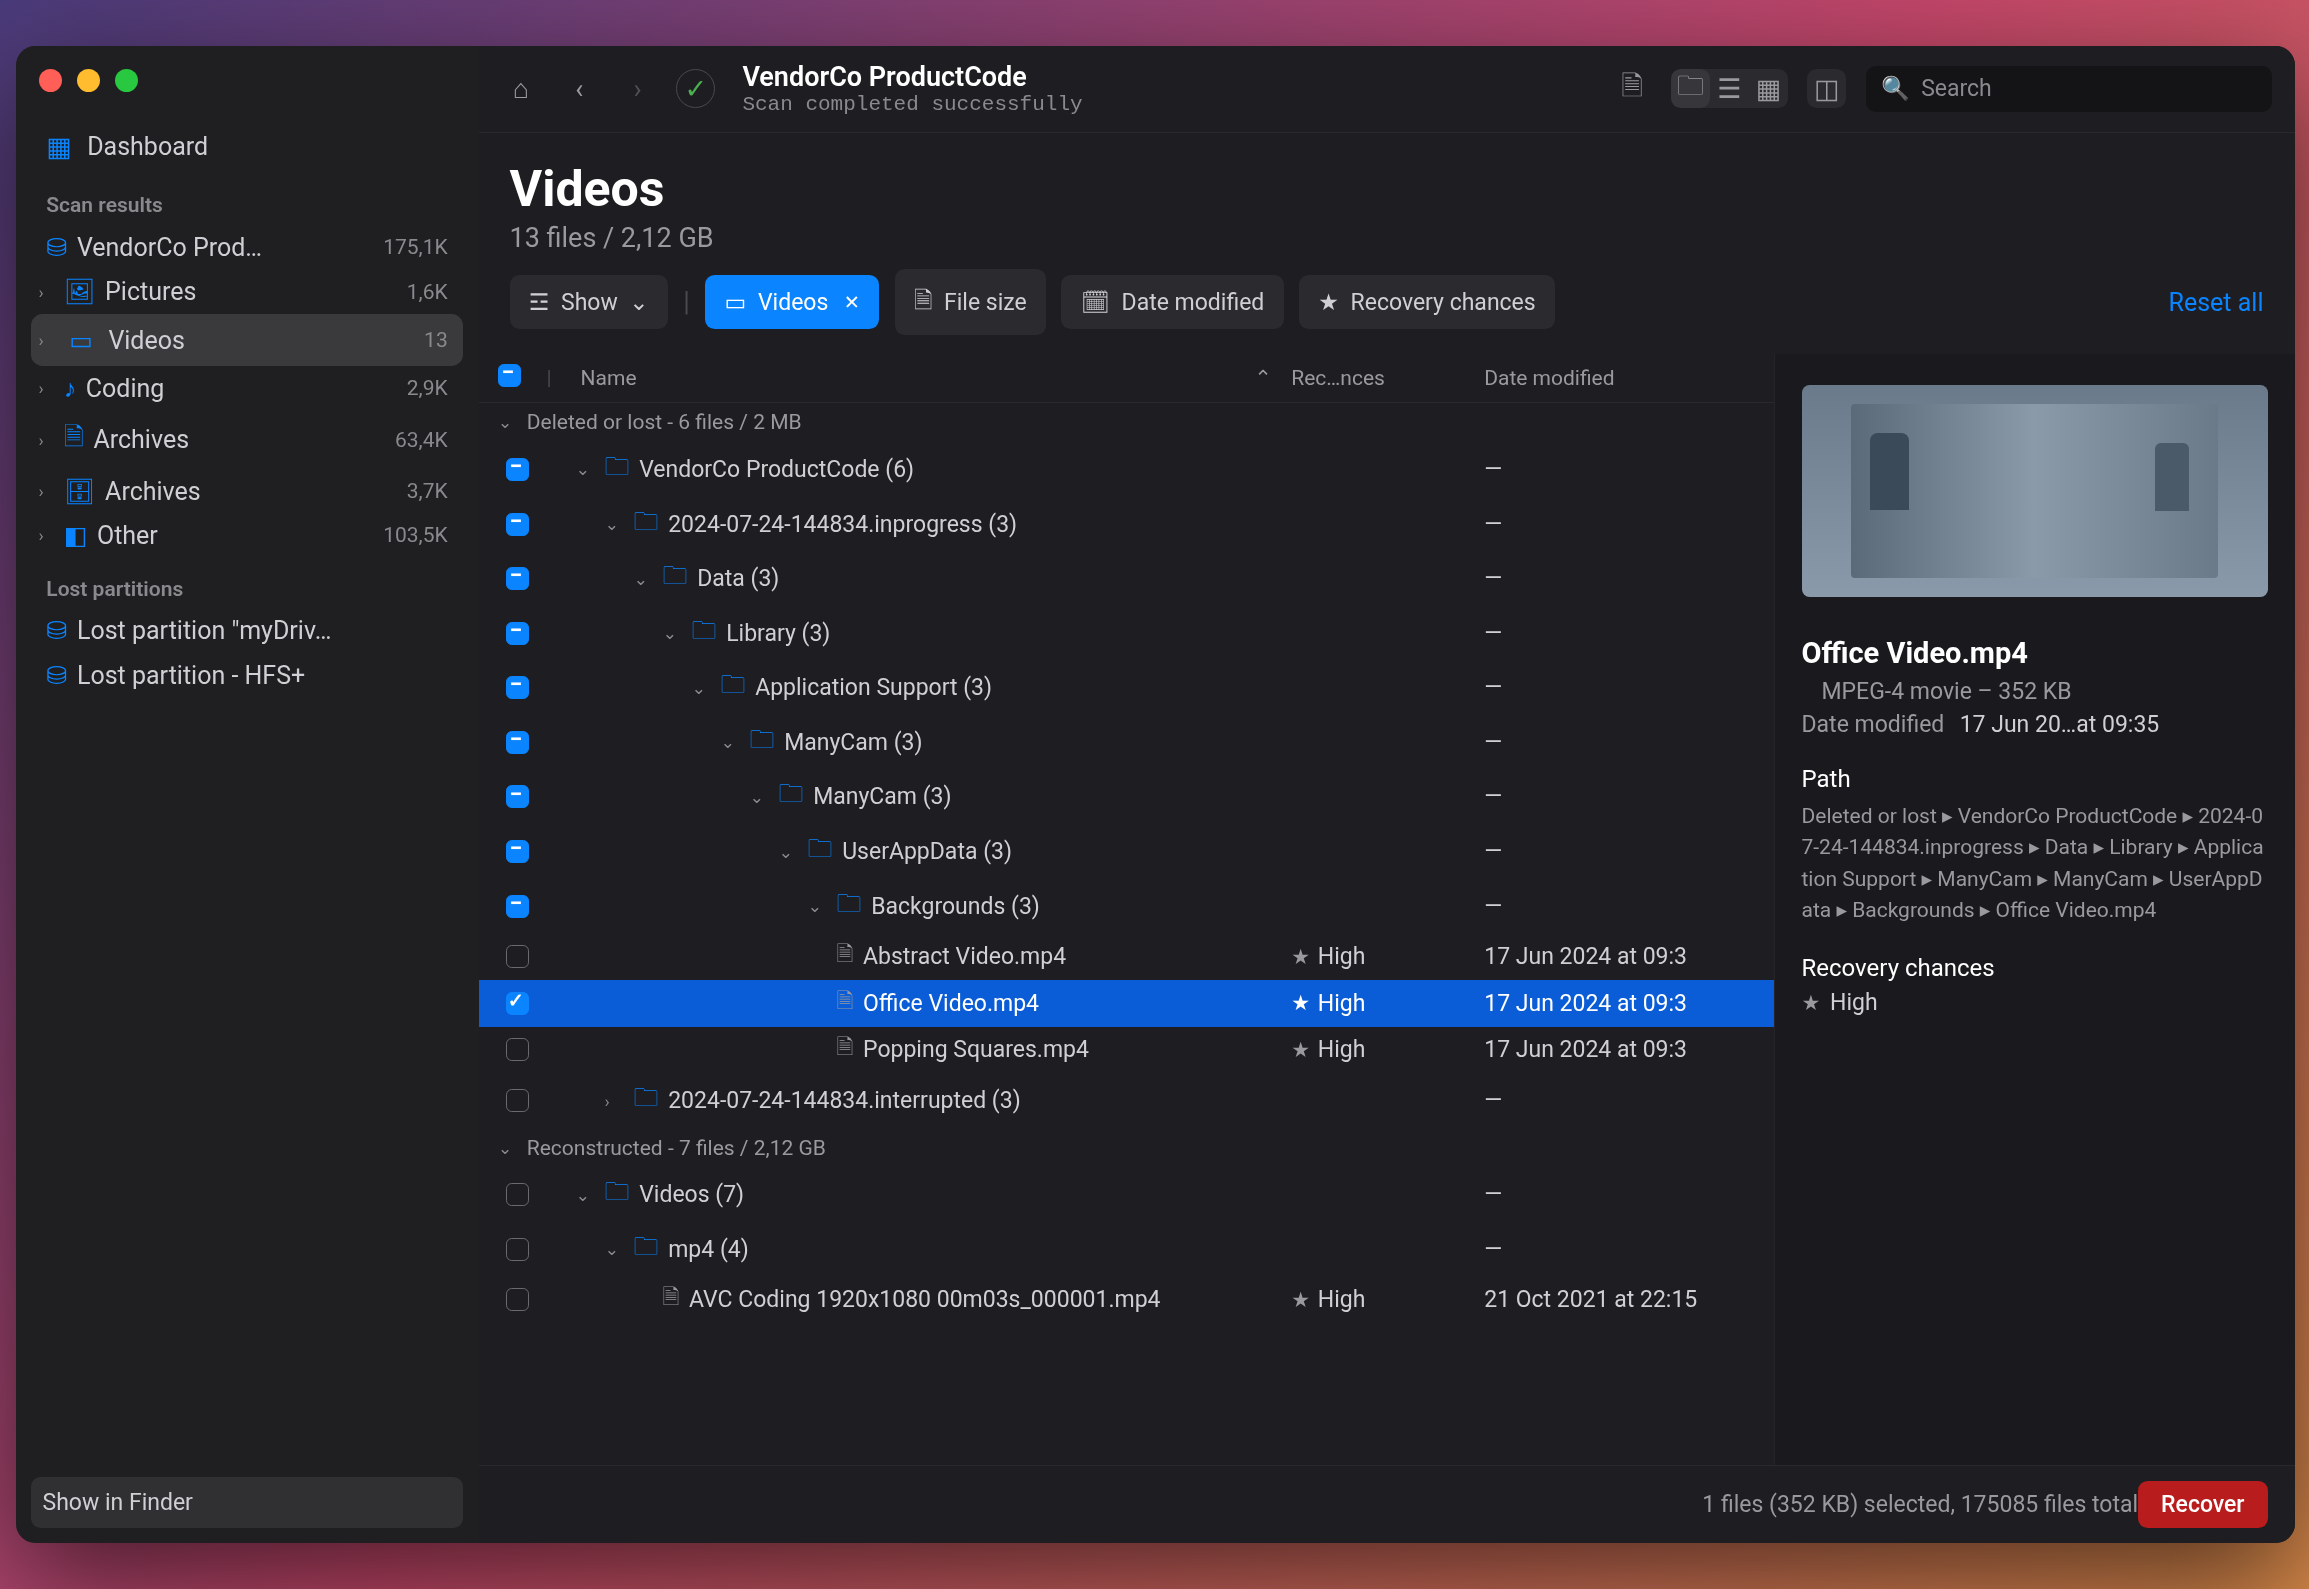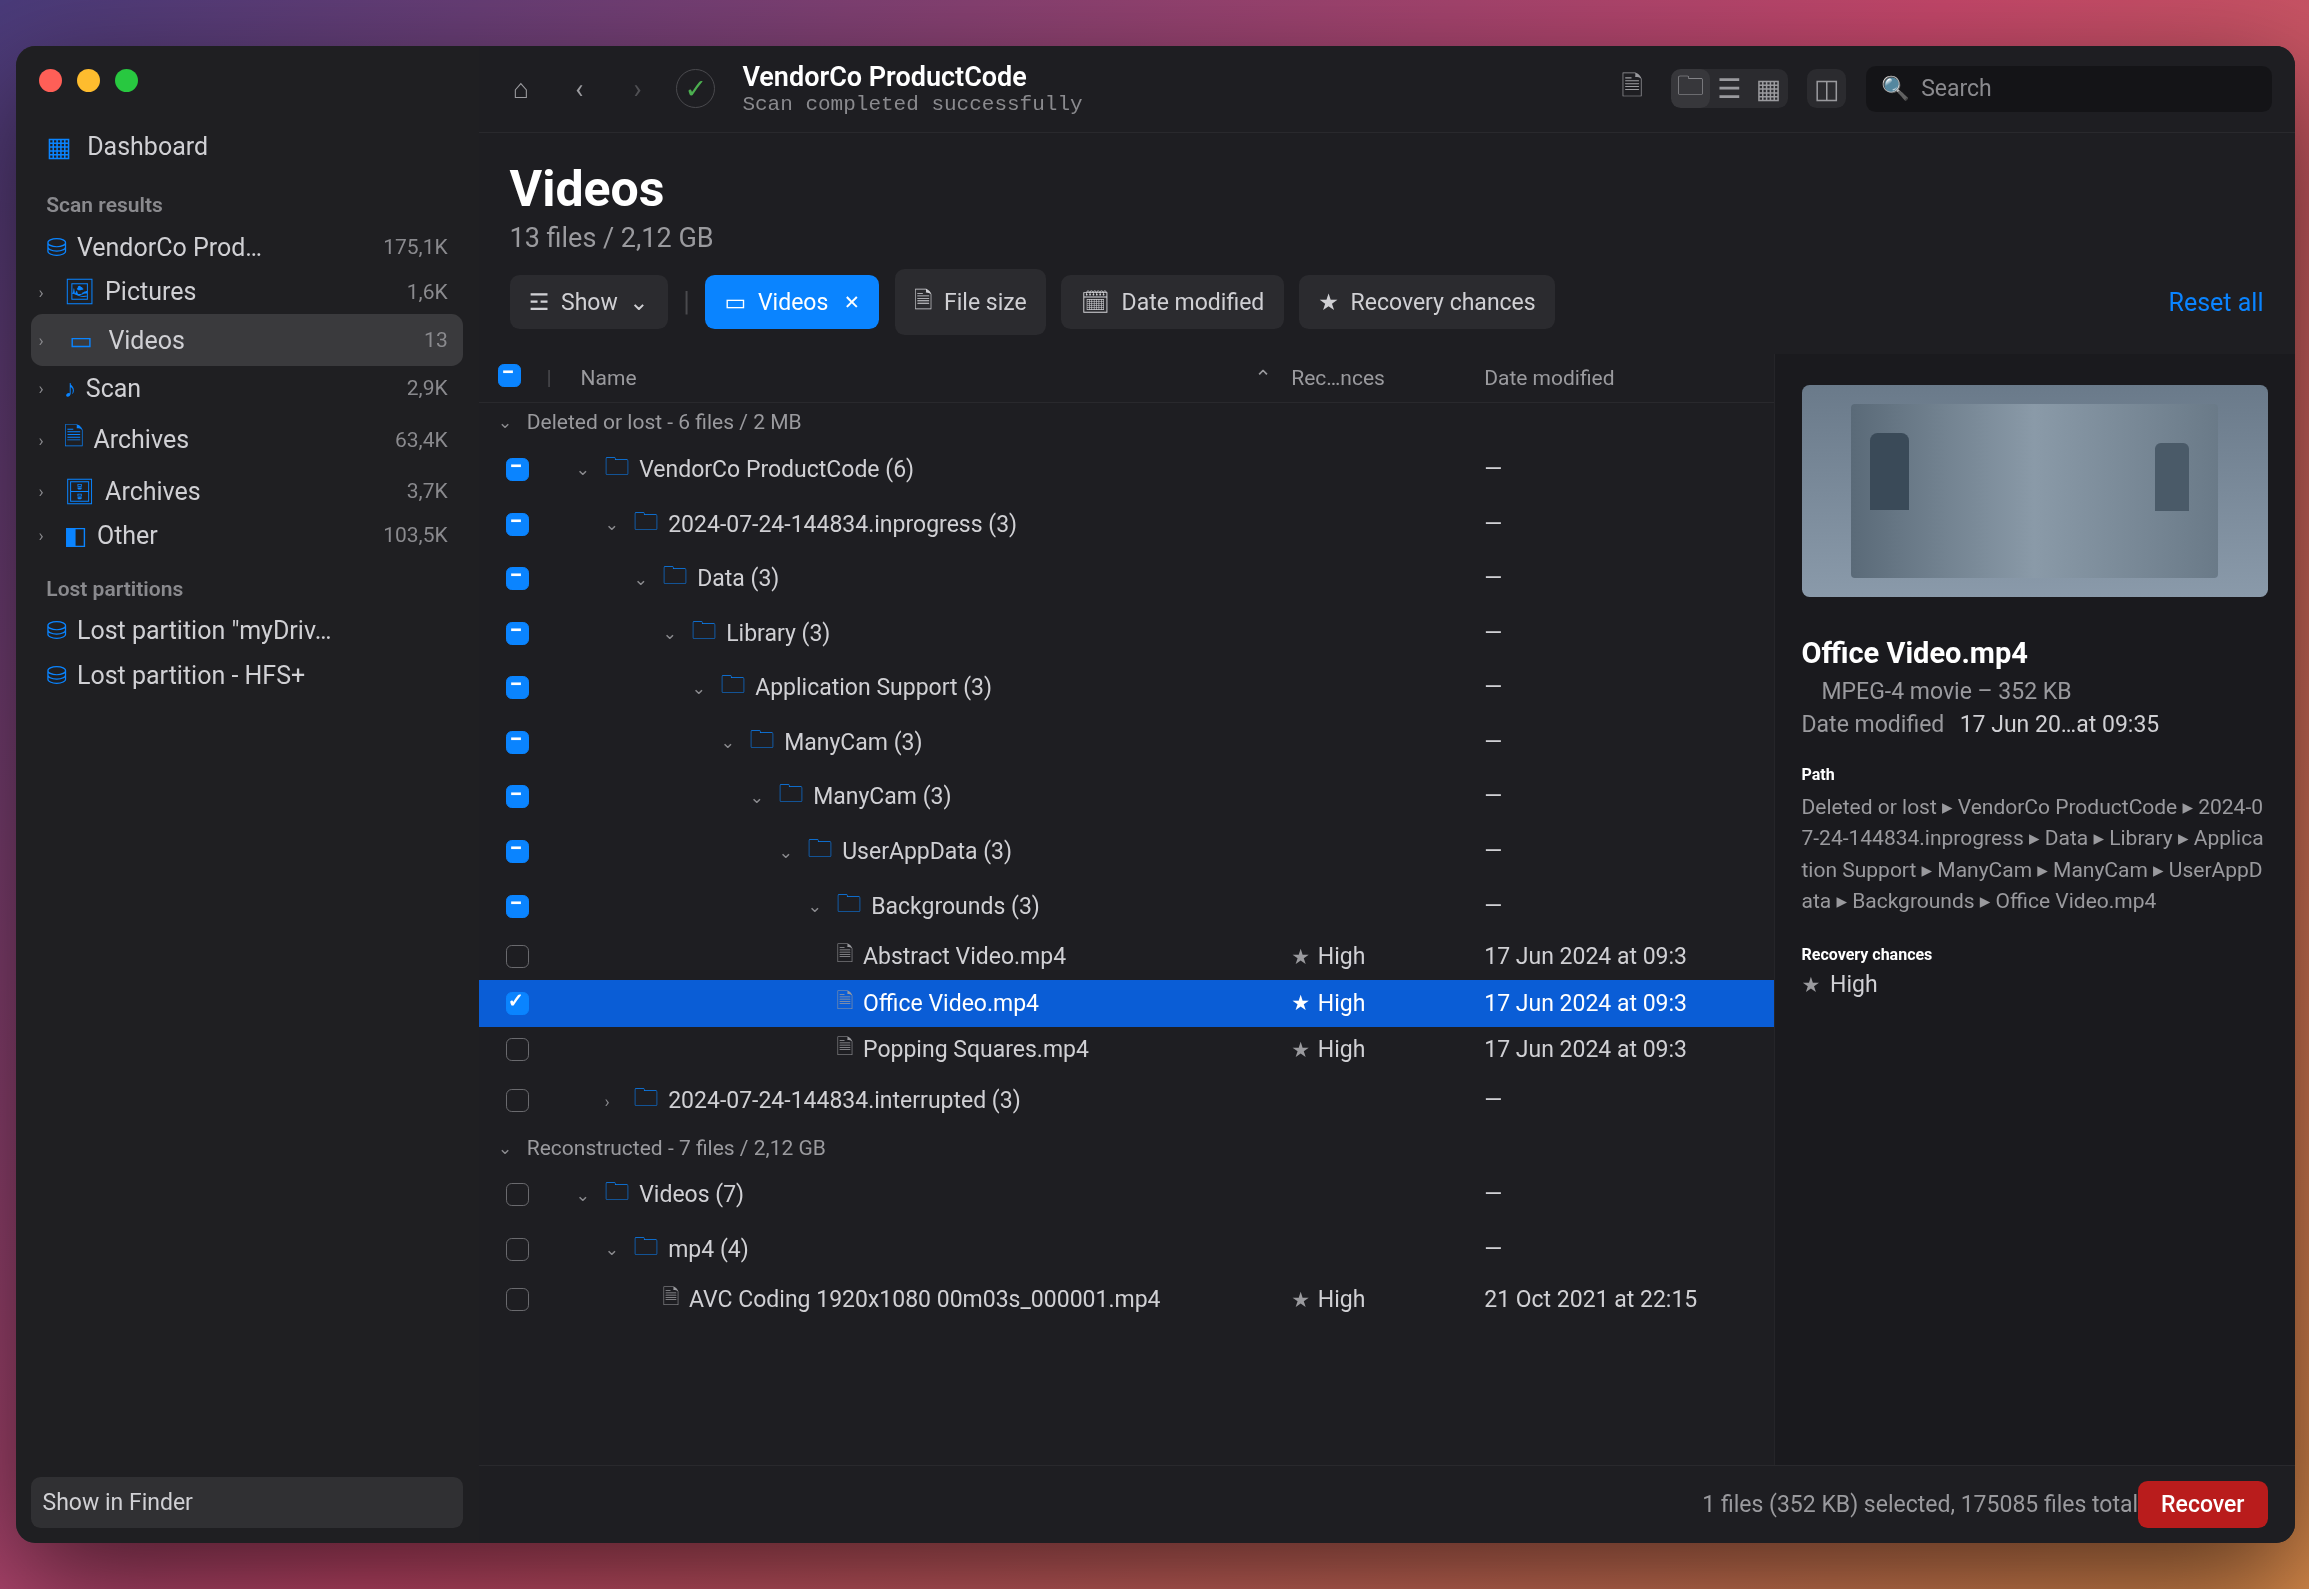--- a/index.html
+++ b/index.html
@@ -60,21 +60,21 @@
 .row.sel .star { color:#fff; }
 .preview { width:521px; background:#1a1a1e; border-left:1px solid rgba(255,255,255,0.05); padding:31px 27px; overflow-y:auto; }
 .thumb { width:100%; height:212px; background:linear-gradient(180deg,#6a7a8a 0%,#8a9aaa 100%); border-radius:7.7px; position:relative; margin-bottom:39px; display:flex; align-items:center; justify-content:center; overflow:hidden; }
 .thumb-inner { width:367px; height:174px; background:linear-gradient(90deg,#5a6a78 0%,#8a9aa8 50%,#6a7a88 100%); border-radius:3.9px; position:relative; }
 .thumb-inner::before { content:""; position:absolute; left:19.3px; top:29px; width:39px; height:77px; background:#3a4a58; border-radius:7.7px 7.7px 0 0; }
 .thumb-inner::after { content:""; position:absolute; right:29px; top:39px; width:34px; height:68px; background:#4a5a68; border-radius:5.8px 5.8px 0 0; }
 .preview h2 { color:#fff; font-size:29px; font-weight:700; margin-bottom:7.7px; }
 .preview .meta { color:#9a9a9e; font-size:23px; margin-bottom:5.8px;margin-left:20px; }
 .preview .meta-row { display:flex; gap:15.4px; color:#9a9a9e; font-size:23px; margin-bottom:5.8px; }
 .preview .meta-row .v { color:#d0d0d4; }
-.preview h3 { color:#fff; font-size:16px; font-weight:700; margin-top:27px; margin-bottom:7.7px; }
+.preview h3 { color:#fff; font-size:24px; font-weight:400; margin-top:27px; margin-bottom:7.7px; }
 .preview .path { color:#9a9a9e; font-size:21px; line-height:1.5; word-break:break-all; }
 .rec-row { display:flex; align-items:center; gap:9.7px; color:#d0d0d4; font-size:23px; }
 .status-bar { display:flex; align-items:center; justify-content:flex-end; padding:15.4px 27px; border-top:1px solid rgba(255,255,255,0.05); color:#9a9a9e; font-size:23px; }
 .recover-btn { background:#b91c1c; color:#fff; padding:9.7px 23px; border-radius:9.7px; font-size:23px; font-weight:500; }
 .indent-1{padding-left:29px;}.indent-2{padding-left:58px;}.indent-3{padding-left:87px;}.indent-4{padding-left:116px;}.indent-5{padding-left:145px;}.indent-6{padding-left:174px;}.indent-7{padding-left:203px;}.indent-8{padding-left:232px;}.indent-9{padding-left:261px;}
 .arrow { font-size:17.4px; color:#8a8a8e; width:19.3px; display:inline-block; }
 </style>
 </head>
 <body>
 
@@ -107,21 +107,21 @@
     </div>
     <div class="nav-item sel" style="padding-left:7.7px;">
       <span class="disclosure">›</span>
       <span style="color:#0a84ff;">▭</span>
       <span>Videos</span>
       <span class="count">13</span>
     </div>
     <div class="tree-item" style="padding-left:7.7px;">
       <span class="disclosure">›</span>
       <span style="color:#0a84ff;">♪</span>
-      <span>Scan</span>
+      <span>Coding</span>
       <span class="count">2,9K</span>
     </div>
     <div class="tree-item" style="padding-left:7.7px;">
       <span class="disclosure">›</span>
       <span style="color:#0a84ff;">🗎</span>
       <span>Archives</span>
       <span class="count">63,4K</span>
     </div>
     <div class="tree-item" style="padding-left:7.7px;">
       <span class="disclosure">›</span>

